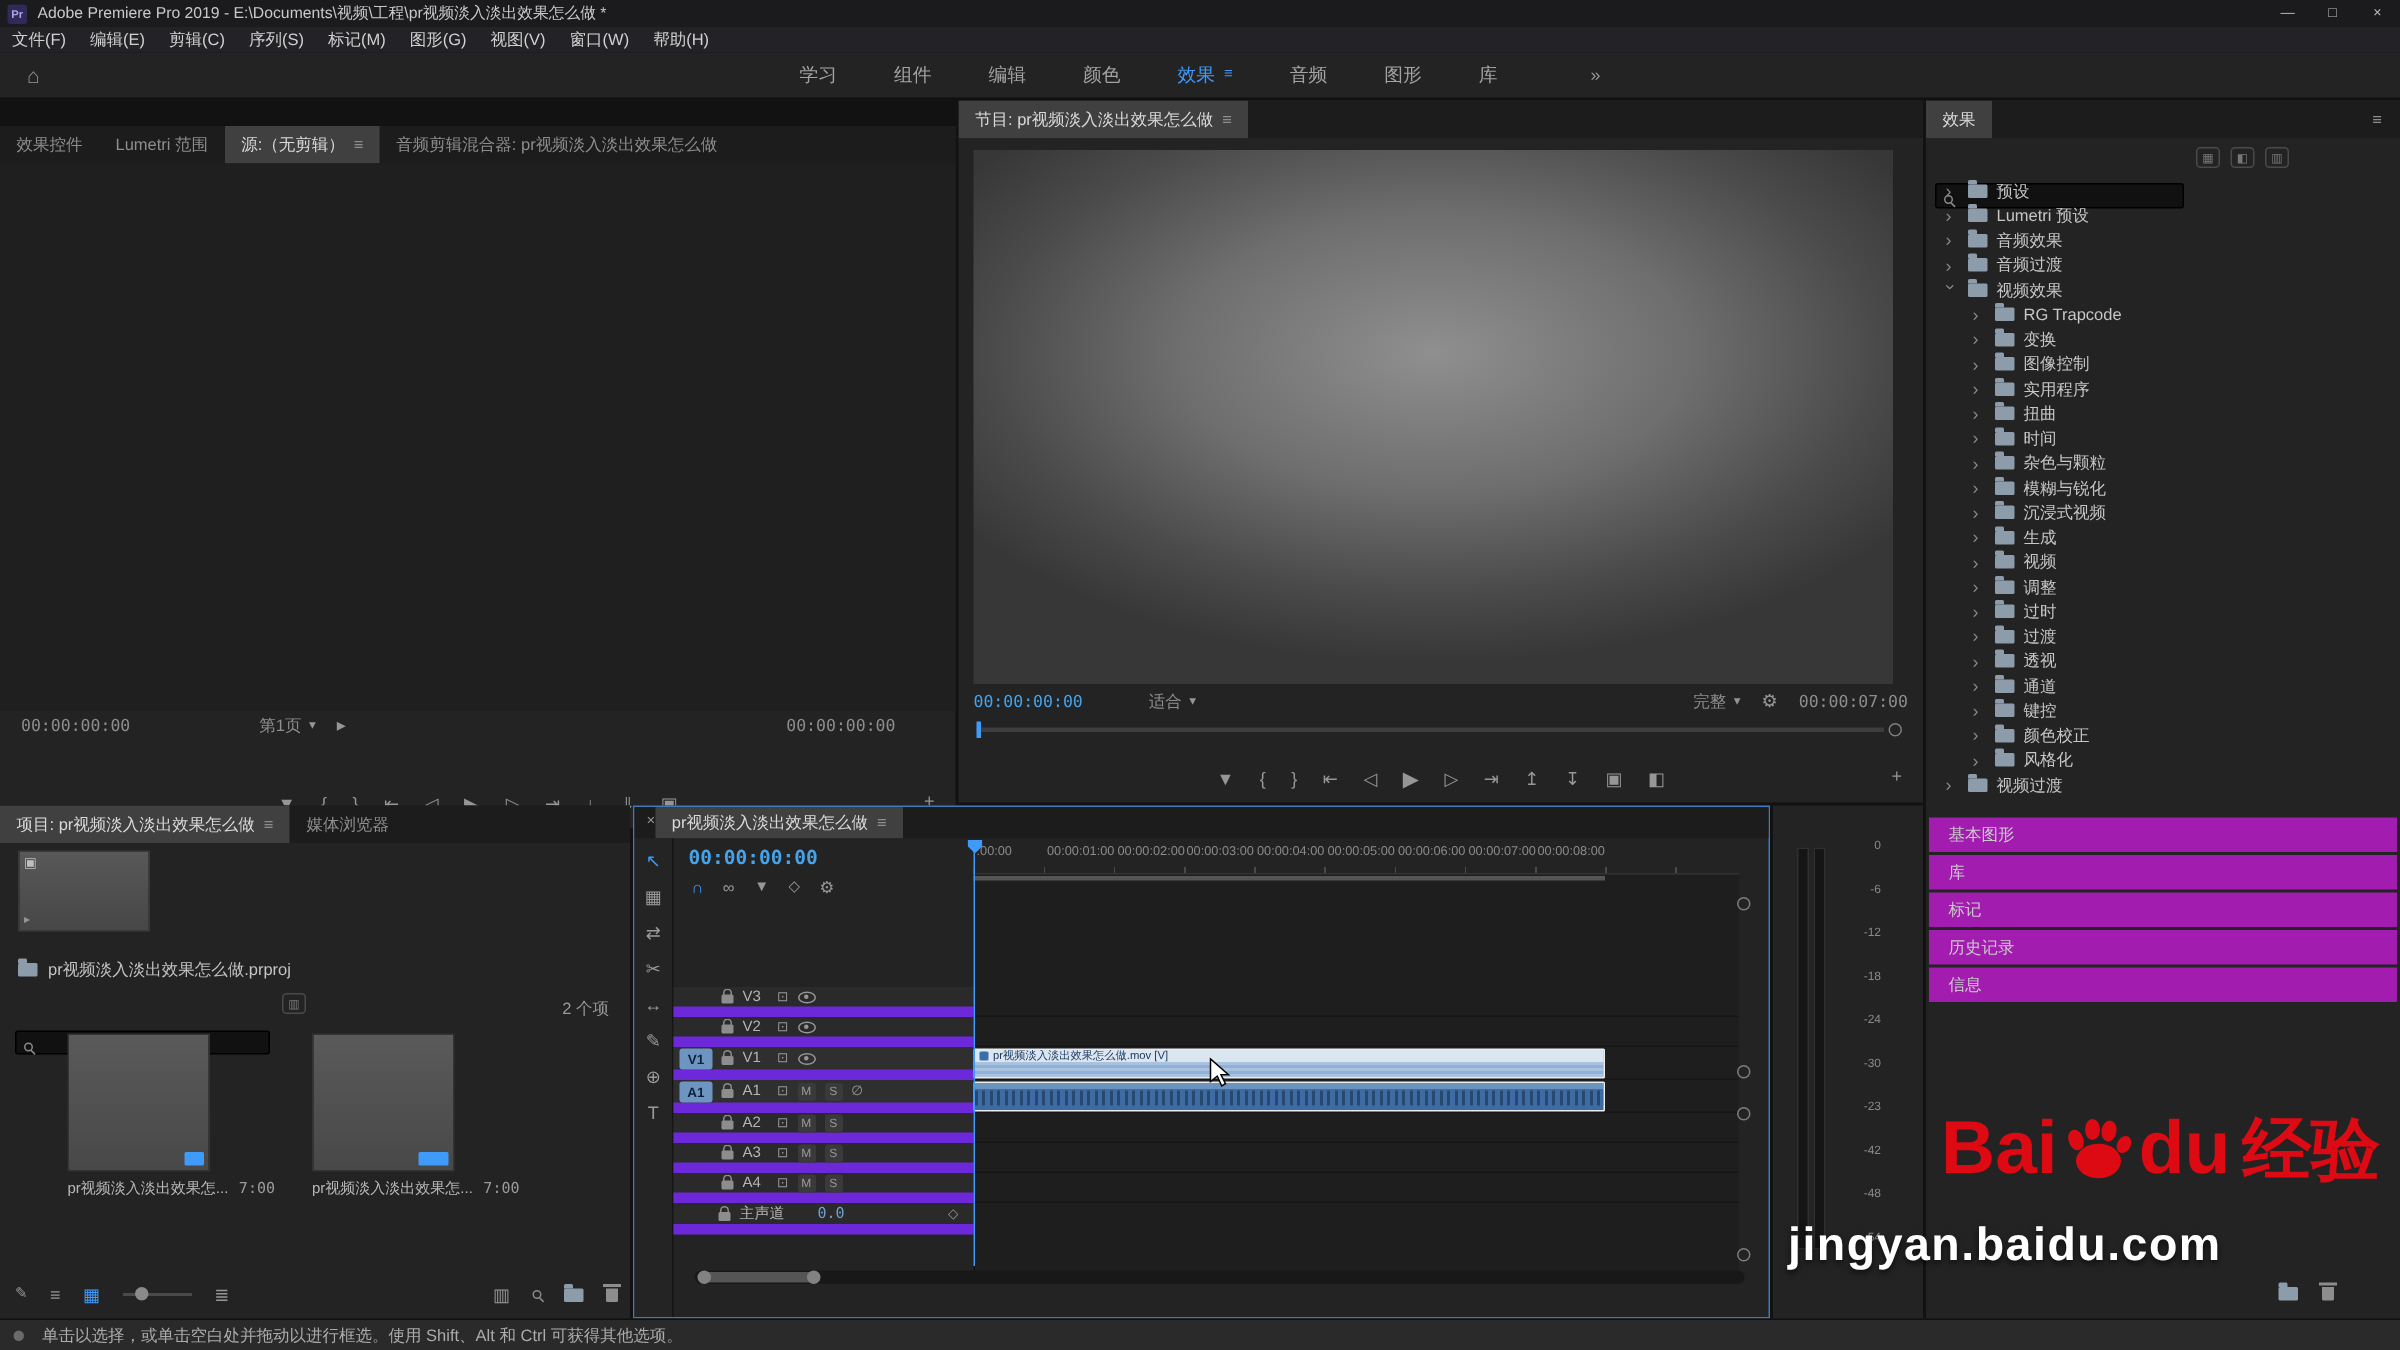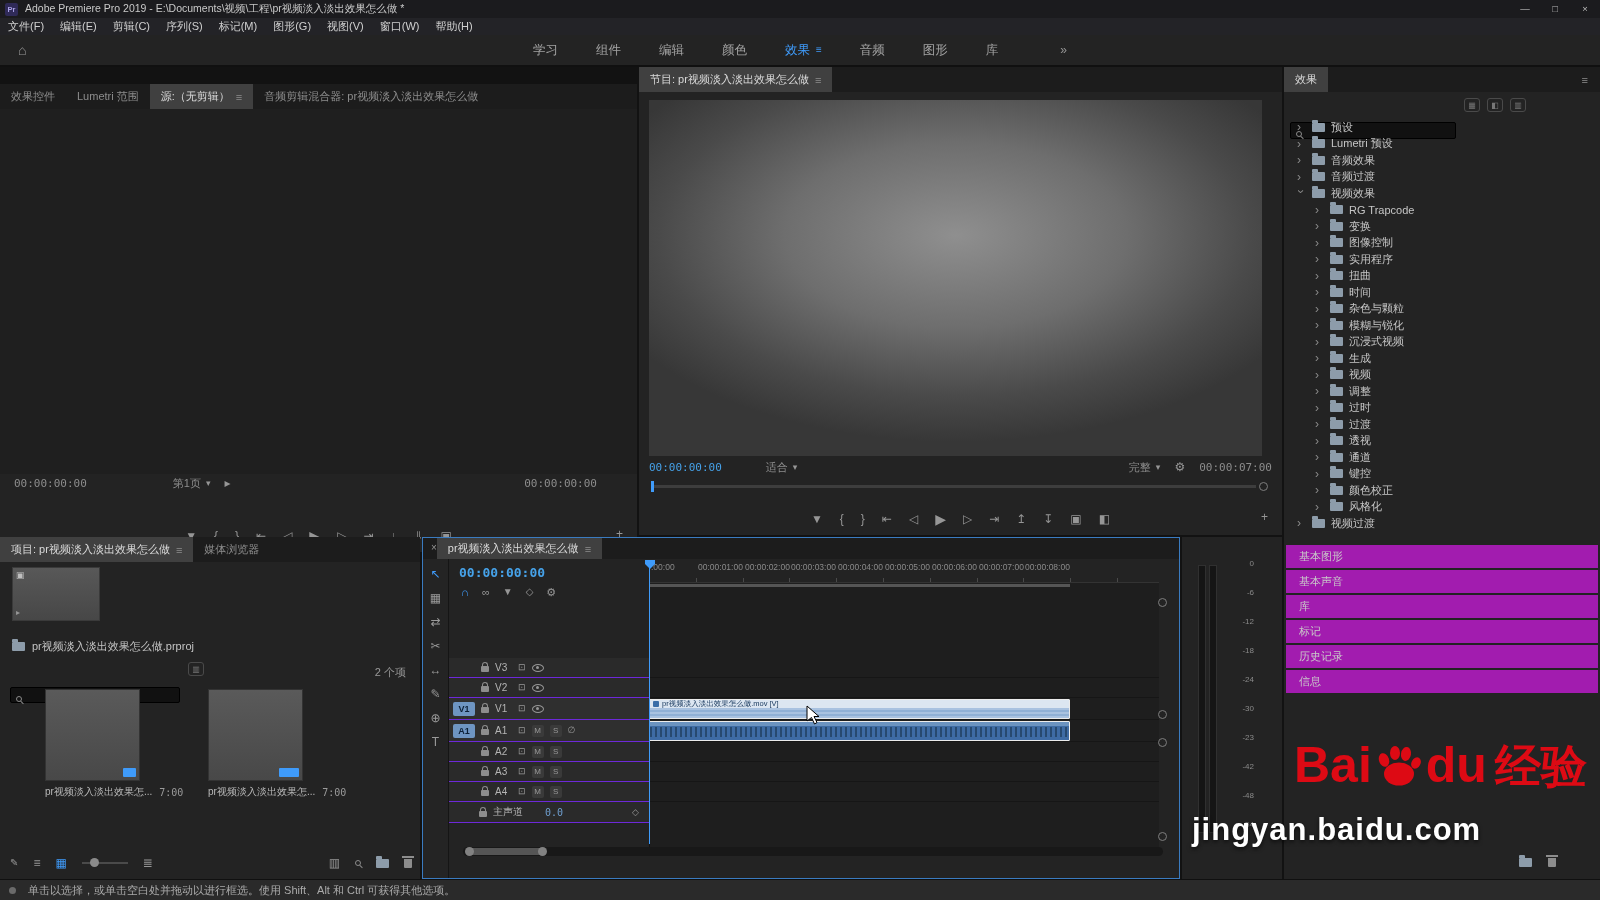--- a/index.html
+++ b/index.html
@@ -46,21 +46,21 @@
   .erow{display:flex;align-items:center;gap:6px;height:16.5px;padding-left:13px;font-size:11px;color:#c6c6c6}
   .erow.l1{padding-left:31px}
   .chev{width:9px;color:#8a8a8a;font-size:12px;flex:none;line-height:1;display:inline-block}
   .chev.down{transform:rotate(90deg);transform-origin:40% 50%}
   .stk{height:23px;background:#a21caf;margin-bottom:2px;display:flex;align-items:center;padding-left:13px;font-size:11px;color:#c9c9c9}
   .fxbadge{display:inline-flex;width:16px;height:14px;border:1px solid #4a4a4a;border-radius:3px;color:#777;font-size:8px;align-items:center;justify-content:center}
   
   .tl-tools{position:absolute;left:0;top:21px;bottom:0;width:26px;background:#242424;border-right:1px solid #151515;display:flex;flex-direction:column;align-items:center;padding-top:8px;gap:10px}
   .tool{font-size:12px;color:#9a9a9a}
   .tool.active{color:#3f9bfa}
-  .trkh{position:absolute;left:26px;width:200px;background:#2a2a2a;border-bottom:1px solid #6d28d9;display:flex;align-items:center;gap:6px;padding-left:4px;font-size:10px}
+  .trkh{position:absolute;left:26px;width:200px;background:#2a2a2a;border-bottom:7px solid #6d28d9;display:flex;align-items:center;gap:6px;padding-left:4px;font-size:10px}
   .trkc{position:absolute;left:226px;right:20px;border-bottom:1px solid #161616}
   .patch{width:22px;height:14px;border-radius:2px;font-size:9px;display:flex;align-items:center;justify-content:center;color:transparent;flex:none}
   .patch.on{background:#6e95c2;color:#0d2138;font-weight:bold}
   .tname{color:#b5b5b5;width:17px}
   .msb{width:12px;height:12px;background:#3a3a3a;border-radius:2px;color:#9a9a9a;font-size:8px;display:flex;align-items:center;justify-content:center;flex:none}
   .rlabel{position:absolute;top:3px;font-size:8.5px;color:#8a8a8a;white-space:nowrap}
   .vclip{position:absolute;border:1px solid #ececec;border-radius:1px;overflow:hidden;background:#9ab6da}
   .cbar{height:8px;background:#dce6f1;display:flex;align-items:center;gap:3px;padding:0 3px;font-size:7.5px;color:#17375c;white-space:nowrap;overflow:hidden}
   .fxb{width:6px;height:6px;background:#3a6ea8;border-radius:1px;flex:none}
   .cbody{height:10px;background:repeating-linear-gradient(180deg,#a9c2e0 0 2px,#90b0d5 2px 4px)}
@@ -342,21 +342,20 @@
           <span>风格化</span>
         </div>
       <div class="erow">
           <span class="chev">›</span>
           <span class="i-folder"></span>
           <span>视频过渡</span>
         </div>
     </div>
     <div class="abs" style="left:2px;right:2px;top:478px">
       <div class="stk">基本图形</div>
-      <div class="stk">基本声音</div>
       <div class="stk">库</div>
       <div class="stk">标记</div>
       <div class="stk">历史记录</div>
       <div class="stk">信息</div>
     </div>
     <div class="abs" style="right:44px;bottom:12px;display:flex;gap:16px;align-items:center">
       <span class="i-folder"></span>
       <span class="i-trash"></span>
     </div>
   </div>

